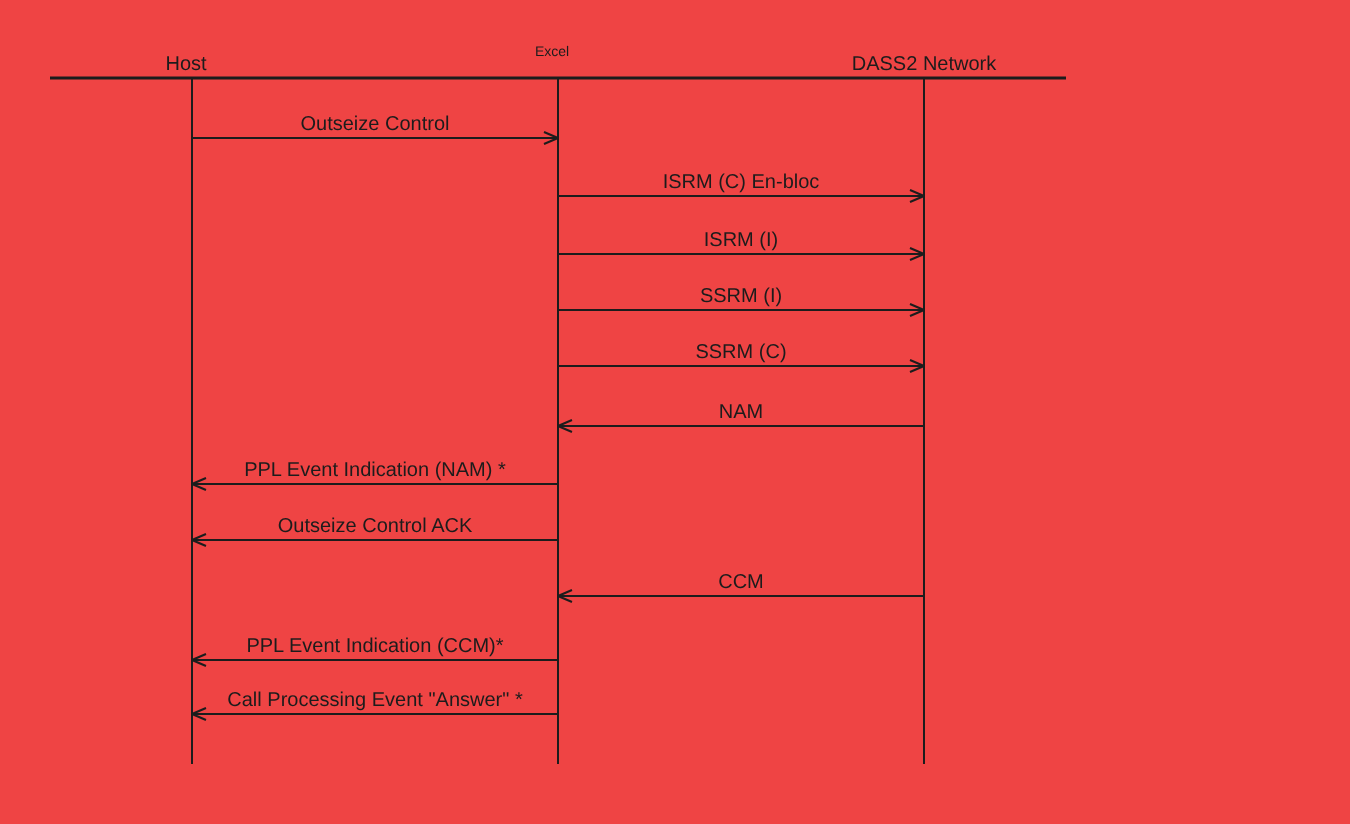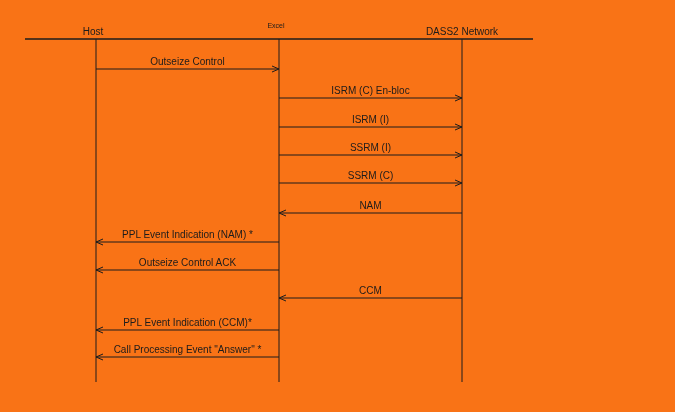--- a/index.html
+++ b/index.html
@@ -1,20 +1,20 @@
 <!DOCTYPE html>
 <html><head>
 <meta charset="utf-8">
 <style>
   html, body { margin: 0; padding: 0; background: #ffffff; }
   #stage {
     position: relative;
     width: 675px;
     height: 412px;
-    background: #f97316;
+    background: #ef4444;
     overflow: hidden;
     font-family: "Liberation Sans", sans-serif;
   }
   #diagram-svg text {
     font-family: "Liberation Sans", sans-serif;
   }
 </style>
 </head>
 <body>
 

